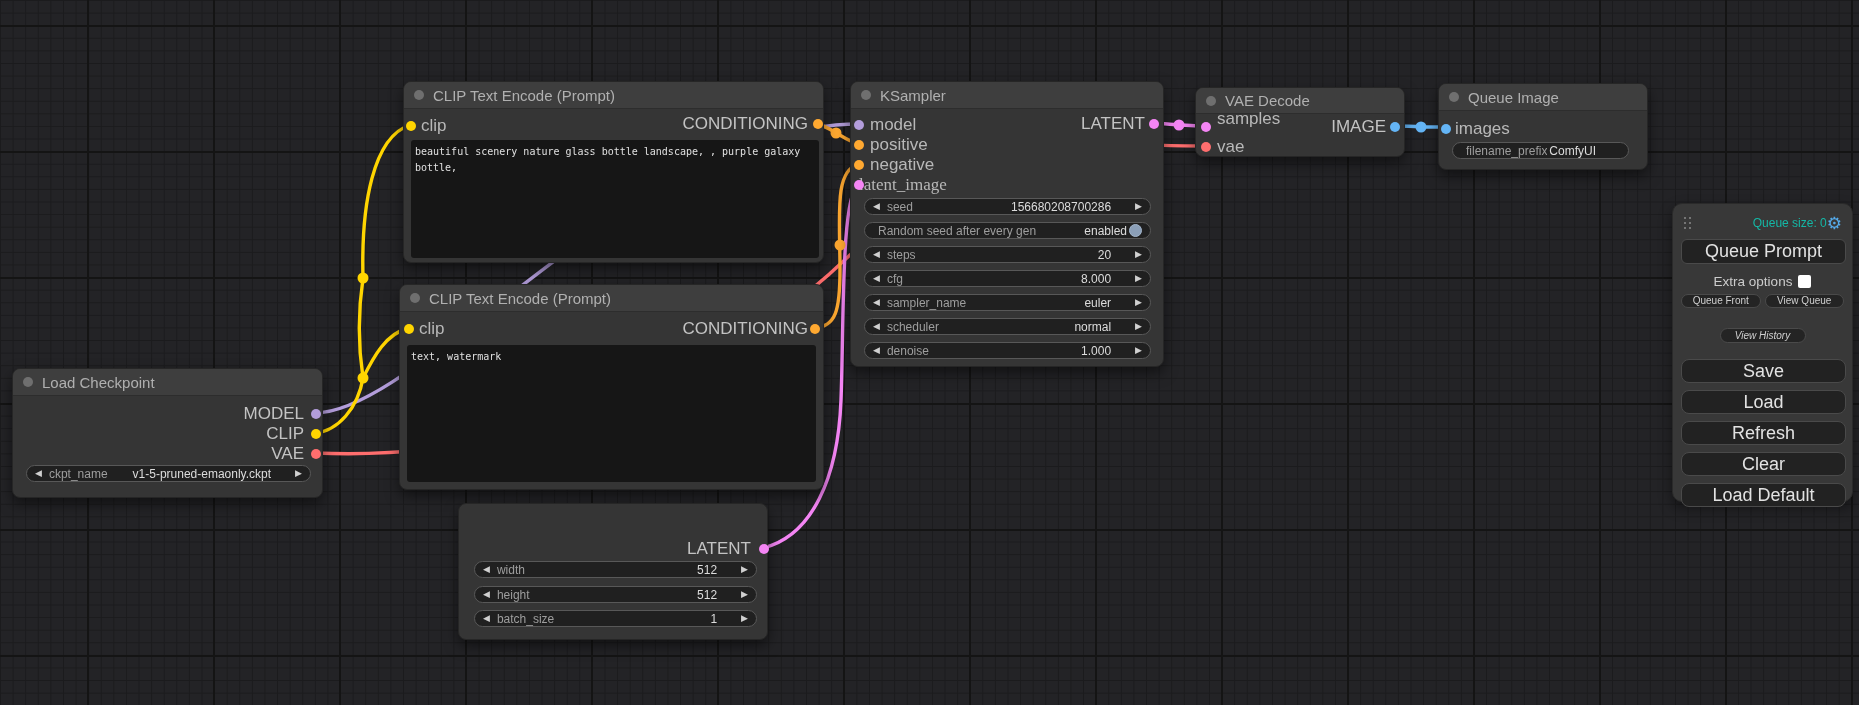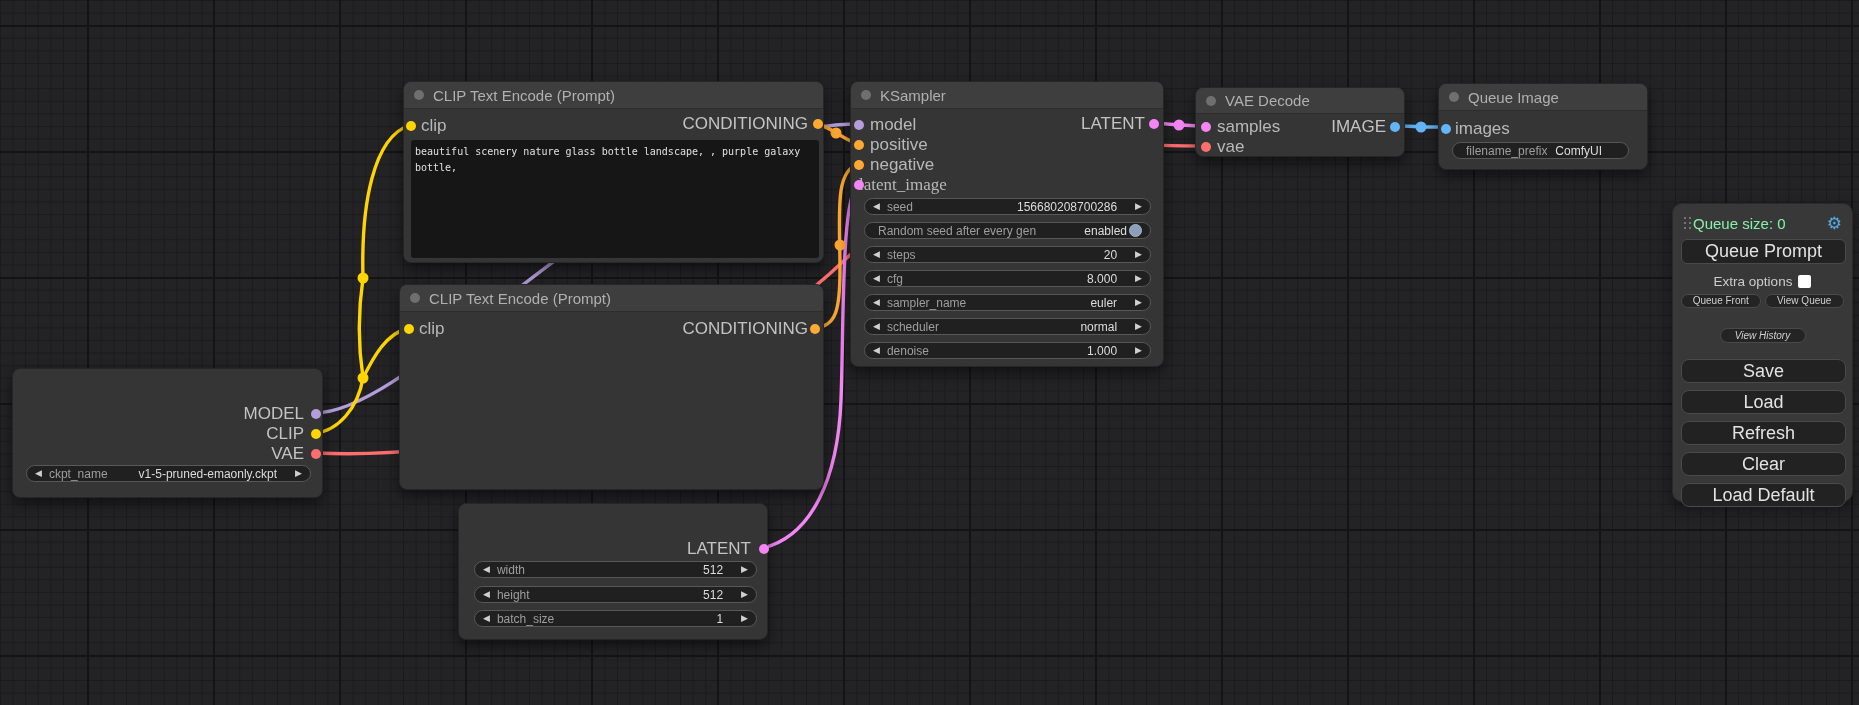--- a/index.html
+++ b/index.html
@@ -32,35 +32,35 @@
   .c-model{background:#B39DDB;} .c-clip{background:#FFD500;} .c-vae{background:#FF6E6E;}
   .c-cond{background:#FFA931;} .c-latent{background:#F485F4;} .c-image{background:#64B5F6;}
   .widget{
     position:absolute;height:17px;background:#202020;border:1px solid #585858;border-radius:10px;
     display:flex;align-items:center;font-size:12px;color:#9e9e9e;padding:0 8px;box-sizing:border-box;
     white-space:nowrap;
   }
   .widget .arrow{color:#d0d0d0;font-size:9px;line-height:9px;flex:0 0 auto;}
   .widget .wlabel{margin-left:7px;overflow:hidden;}
   .widget .wlabel.noarrow{margin-left:5px;}
-  .widget .wvalue{margin-left:auto;color:#dcdcdc;margin-right:18px;}
+  .widget .wvalue{margin-left:auto;color:#dcdcdc;margin-right:24px;}
   .widget .wvalue.endcap{margin-right:2px;}
   .toggle{width:13px;height:13px;border-radius:50%;background:#8b9fb8;border:1px solid #a3b6cc;box-sizing:border-box;flex:0 0 auto;}
   .textarea{
     position:absolute;background:#161616;border-radius:3px;color:#e0e0e0;
     font-family:"DejaVu Sans Mono",monospace;font-size:10px;line-height:16px;
     padding:4px 4px;box-sizing:border-box;white-space:pre-wrap;overflow:hidden;
   }
   .qpanel{
     position:absolute;left:1672px;top:203px;width:181px;height:299px;
     background:#383838;border:1px solid #2a2a2a;border-radius:10px;z-index:4;box-sizing:border-box;
     box-shadow:0 6px 14px rgba(0,0,0,.45);
   }
   .qhead{display:flex;align-items:center;padding:9px 10px 0 11px;height:20px;}
-  .qhead .qsize{flex:1;text-align:left;color:#86efac;font-size:15px;}
+  .qhead .qsize{flex:1;text-align:right;color:#14b8a6;font-size:12px;}
   .drag-handle{width:9px;height:13px;position:relative;flex:0 0 auto;}
   .drag-handle i{position:absolute;width:2px;height:2px;background:#8a8a8a;border-radius:50%;}
   .gear{color:#55a9e8;font-size:17px;line-height:17px;flex:0 0 auto;}
   .qbtn{
     display:block;background:#222;border:1px solid #4a4a4a;border-radius:6px;color:#e2e2e2;
     font-family:"Liberation Sans",sans-serif;font-size:18px;text-align:center;
     width:165px;height:25px;line-height:23px;margin:6px 8px 0;padding:0;box-sizing:border-box;cursor:pointer;
   }
   .qbtn.big{height:24px;margin-top:7px;border-radius:8px;}
   .qbtn.save{margin-top:16px;}
@@ -115,20 +115,21 @@
 
 <div class="node" style="left:399px;top:284px;width:425px;height:206px;">
   <div class="node-title">
     <span class="title-dot"></span>
     <span>CLIP Text Encode (Prompt)</span>
   </div>
   <span class="pdot c-clip" style="left:4px;top:39px;"></span>
   <span class="plabel" style="left:19px;top:37px;">clip</span>
   <span class="pdot c-cond" style="left:410px;top:39px;"></span>
   <span class="plabel out" style="right:15px;top:37px;">CONDITIONING</span>
+  <div class="textarea" style="left:7px;top:60px;width:409px;height:137px;">text, watermark</div>
 </div>
 
 <div class="node" style="left:850px;top:81px;width:314px;height:286px;">
   <div class="node-title">
     <span class="title-dot"></span>
     <span>KSampler</span>
   </div>
   <span class="pdot c-model" style="left:3px;top:38px;"></span>
   <span class="plabel" style="left:19px;top:36px;">model</span>
   <span class="pdot c-cond" style="left:3px;top:58px;"></span>
@@ -200,41 +201,45 @@
   </div>
   <div class="widget" style="left:15px;top:106px;width:283px;">
     <span class="arrow">◀</span>
     <span class="wlabel">batch_size</span>
     <span class="wvalue">1</span>
     <span class="arrow">▶</span>
   </div>
 </div>
 
 <div class="node" style="left:12px;top:368px;width:311px;height:130px;">
+  <div class="node-title">
+    <span class="title-dot"></span>
+    <span>Load Checkpoint</span>
+  </div>
   <span class="pdot c-model" style="left:298px;top:40px;"></span>
   <span class="plabel out" style="right:18px;top:38px;">MODEL</span>
   <span class="pdot c-clip" style="left:298px;top:60px;"></span>
   <span class="plabel out" style="right:18px;top:58px;">CLIP</span>
   <span class="pdot c-vae" style="left:298px;top:80px;"></span>
   <span class="plabel out" style="right:18px;top:78px;">VAE</span>
   <div class="widget" style="left:13px;top:96px;width:285px;">
     <span class="arrow">◀</span>
     <span class="wlabel">ckpt_name</span>
     <span class="wvalue">v1-5-pruned-emaonly.ckpt</span>
     <span class="arrow">▶</span>
   </div>
 </div>
 
 <div class="node" style="left:1195px;top:87px;width:210px;height:70px;">
   <div class="node-title" style="height:25px;">
     <span class="title-dot"></span>
     <span>VAE Decode</span>
   </div>
   <span class="pdot c-latent" style="left:5px;top:34px;"></span>
-  <span class="plabel" style="left:21px;top:32px;">samples</span>
+  <span class="plabel" style="left:21px;top:24px;">samples</span>
   <span class="pdot c-vae" style="left:5px;top:54px;"></span>
   <span class="plabel" style="left:21px;top:52px;">vae</span>
   <span class="pdot c-image" style="left:194px;top:34px;"></span>
   <span class="plabel out" style="right:18px;top:32px;">IMAGE</span>
 </div>
 
 <div class="node" style="left:1438px;top:83px;width:210px;height:87px;">
   <div class="node-title">
     <span class="title-dot"></span>
     <span>Queue Image</span>

